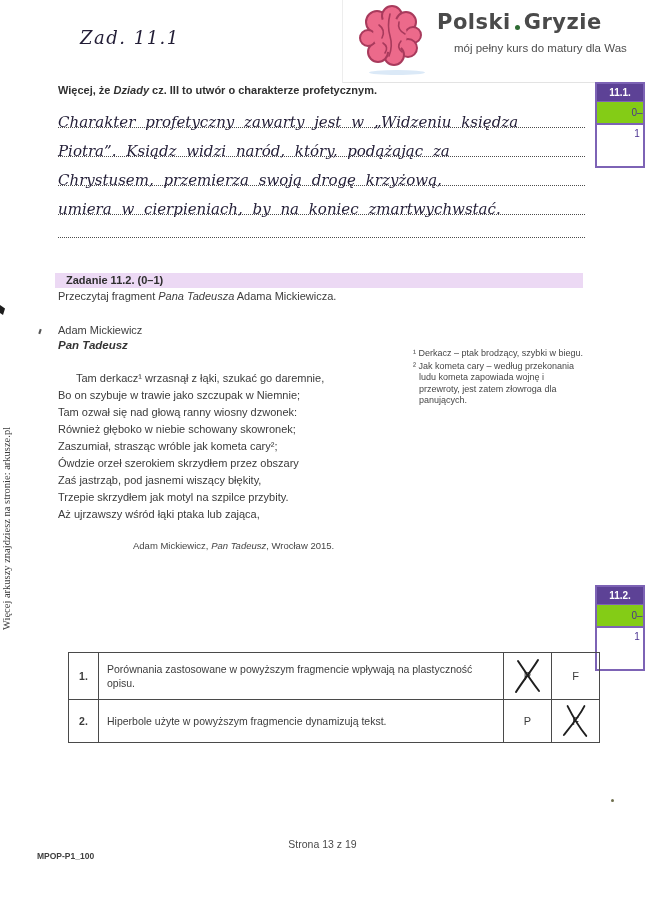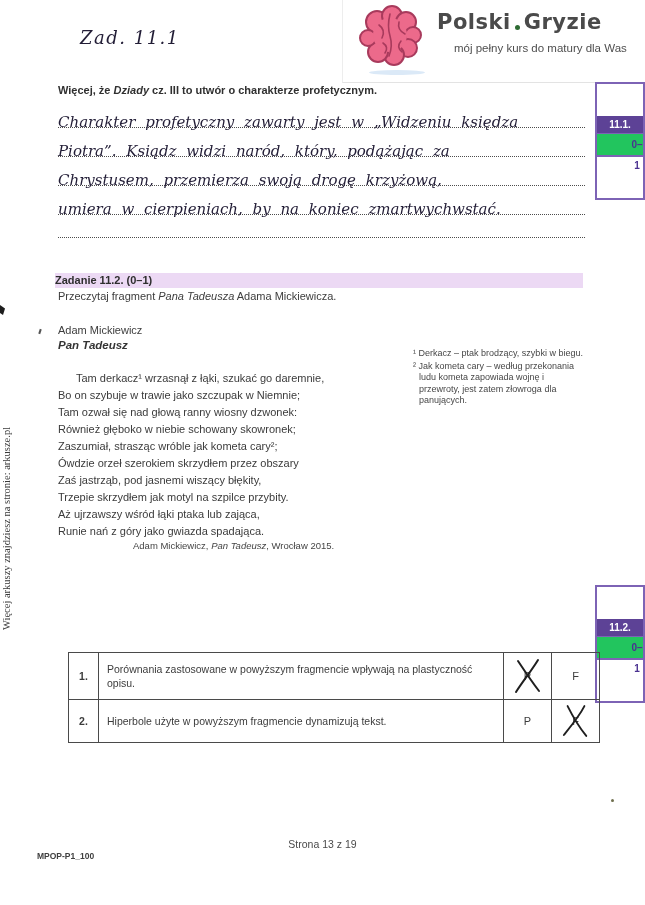--- a/index.html
+++ b/index.html
@@ -29,37 +29,37 @@
   .tagline{position:absolute;left:111px;top:42px;font-size:11.5px;color:#4f4f4f;}
   .swoosh{position:absolute;left:26px;top:70px;width:56px;height:5px;border-radius:50%;background:#dbe9f7;}
 
   
   .prompt-11-1{left:58px;top:84px;width:520px;font-size:11px;font-weight:bold;color:#303030;}
   .prompt-11-1 i, .intro i, .instruction i, .attribution i{font-style:italic;}
 
   
   .score-box{width:46px;border:2px solid #7d63b5;background:#fff;}
   .score-box .hdr{height:17px;background:#5d4296;color:#fff;font-size:10px;font-weight:bold;
-      text-align:center;line-height:17px;border-bottom:1px solid #7d63b5;margin-top:32px;}
-  .score-box .pts{height:21px;background:#22c55e;color:#4a3190;font-size:10px;font-weight:bold;
+      text-align:center;line-height:17px;border-bottom:1px solid #7d63b5;}
+  .score-box .pts{height:21px;background:#84cc16;color:#4a3190;font-size:10px;font-weight:normal;
       text-align:center;line-height:21px;border-bottom:2px solid #7d63b5;padding-left:34px;}
   .score-box .empty{height:41px;background:#fff;}
   .box-11-1{left:595px;top:82px;}
   .box-11-2{left:595px;top:585px;}
 
   
   .answer-area{left:58px;top:99px;width:527px;}
   .answer-line{height:28px;border-bottom:1.5px dotted #4c4c4c;display:flex;align-items:flex-end;}
   .answer-line span{font-size:15px;line-height:17px;white-space:nowrap;word-spacing:5px;
       transform:translateY(4px);}
   .empty-rule{left:58px;top:222px;width:527px;height:15px;border-bottom:1.5px dotted #4c4c4c;}
 
   
   .heading-band{left:55px;top:273px;width:528px;height:15px;background:#ecd9f4;
-      font-size:11px;font-weight:bold;color:#2e2e2e;line-height:15px;padding-left:0;box-sizing:border-box;}
+      font-size:11px;font-weight:bold;color:#2e2e2e;line-height:15px;padding-left:11px;box-sizing:border-box;}
   .intro{left:58px;top:290px;font-size:11px;color:#3d3d3d;}
   .author{left:58px;top:324px;font-size:11px;color:#3d3d3d;}
   .work-title{left:58px;top:339px;font-size:11.5px;font-weight:bold;font-style:italic;color:#343434;}
 
   .poem{left:58px;top:370px;font-size:11px;line-height:17px;color:#3b3b3b;}
   .poem .indent{padding-left:18px;}
   .footnotes{left:393px;top:348px;width:190px;font-size:9px;line-height:11.5px;color:#474747;}
   .footnote{text-indent:-6px;padding-left:6px;margin-bottom:1px;margin-left:20px;}
   .attribution{left:133px;top:540px;font-size:9.5px;color:#454545;}
 
@@ -161,21 +161,20 @@
   <div class="abs poem">
     <div class="indent">Tam derkacz¹ wrzasnął z łąki, szukać go daremnie,</div>
     <div>Bo on szybuje w trawie jako szczupak w Niemnie;</div>
     <div>Tam ozwał się nad głową ranny wiosny dzwonek:</div>
     <div>Również głęboko w niebie schowany skowronek;</div>
     <div>Zaszumiał, strasząc wróble jak kometa cary²;</div>
     <div>Ówdzie orzeł szerokiem skrzydłem przez obszary</div>
     <div>Zaś jastrząb, pod jasnemi wiszący błękity,</div>
     <div>Trzepie skrzydłem jak motyl na szpilce przybity.</div>
     <div>Aż ujrzawszy wśród łąki ptaka lub zająca,</div>
-    <div>Runie nań z góry jako gwiazda spadająca.</div>
   </div>
 
   <div class="abs footnotes">
     <div class="footnote">¹ Derkacz – ptak brodzący, szybki w biegu.</div>
     <div class="footnote">² Jak kometa cary – według przekonania ludu kometa zapowiada wojnę i przewroty, jest zatem złowroga dla panujących.</div>
   </div>
 
   <div class="abs attribution">
     <span>Adam Mickiewicz, </span><i>Pan Tadeusz</i><span>, Wrocław 2015.</span>
   </div>

